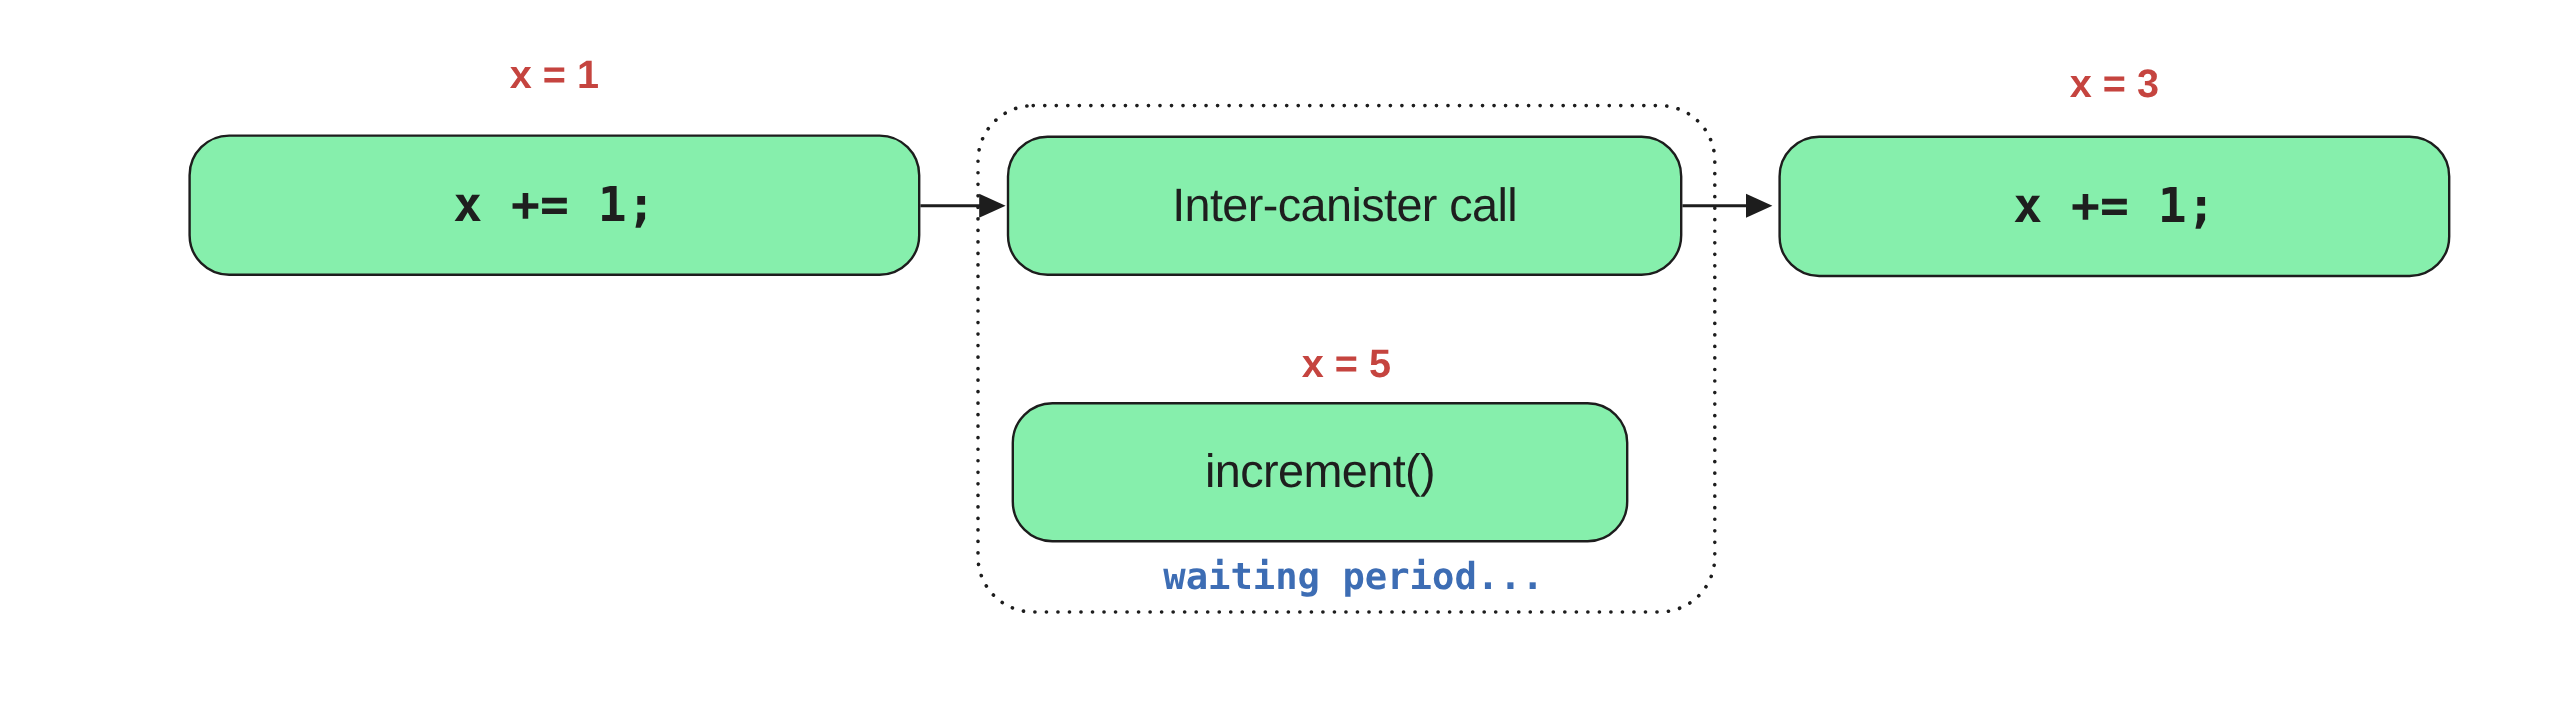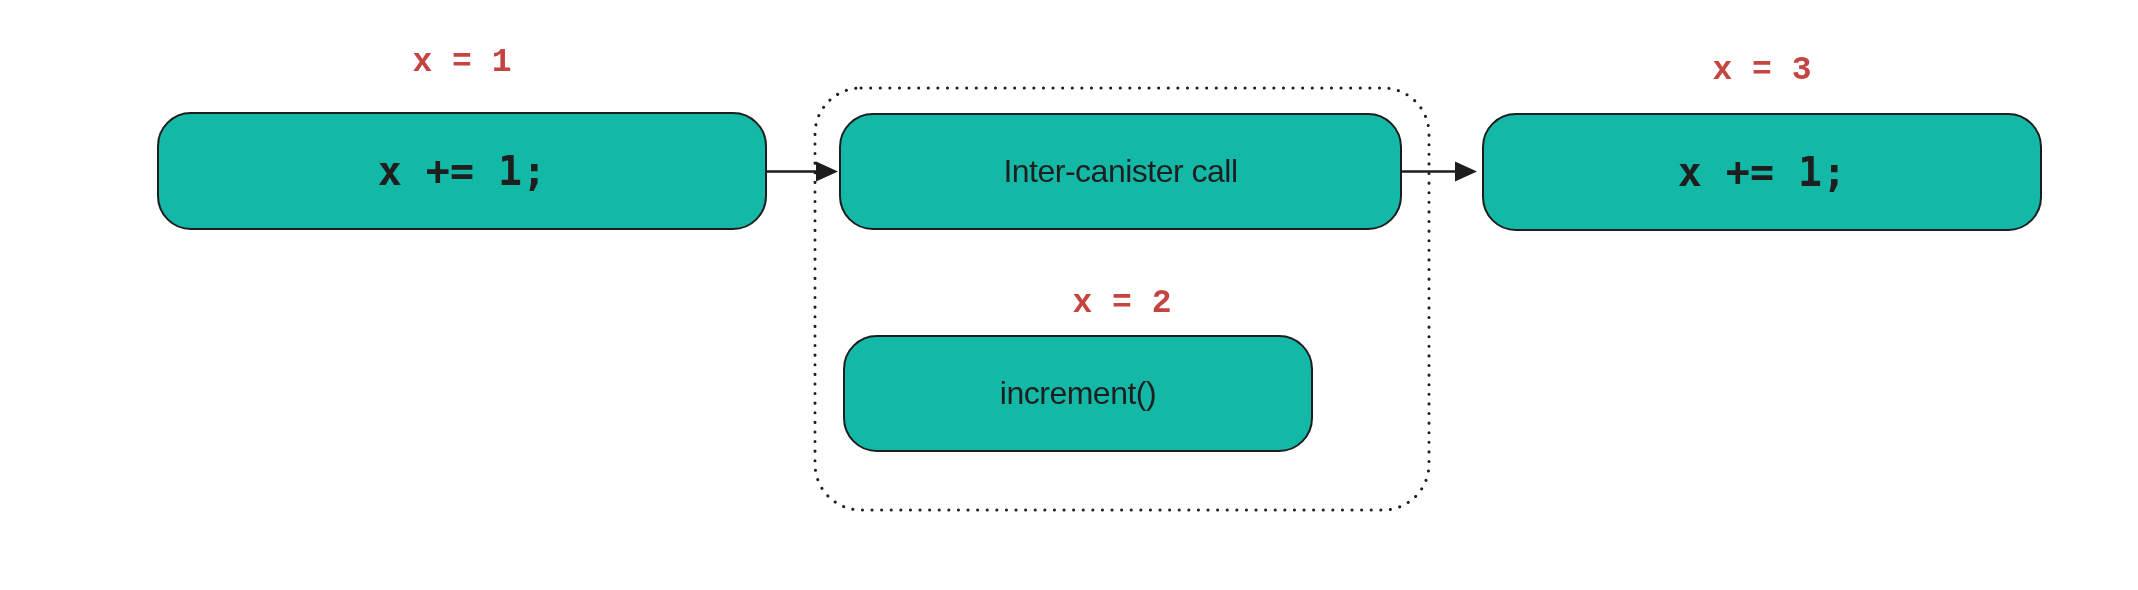--- a/index.html
+++ b/index.html
@@ -10,57 +10,57 @@
     overflow:hidden;
     font-family:"Liberation Sans", sans-serif;
   }
   .layer { position:absolute; left:0; top:0; width:2138px; height:590px; }
 
   .node {
     position:absolute;
     box-sizing:border-box;
     border:2.5px solid #1d1d1d;
     border-radius:34px;
-    background:#14b8a6;
+    background:#86efac;
     display:flex; align-items:center; justify-content:center;
     white-space:nowrap;
   }
   .node-label-sans {
     font-family:"Liberation Sans", sans-serif;
-    font-size:32px; font-weight:500; color:#1e1e1e;
+    font-size:39px; font-weight:500; color:#1e1e1e;
     letter-spacing:-0.5px;
     text-align:center;
   }
   .node-label-code {
     font-family:"DejaVu Sans Mono", monospace;
     font-size:40px; font-weight:600; color:#1e1e1e;
   }
   .actor {
     position:absolute; transform:translate(-50%,-50%);
     font-family:"Liberation Sans", sans-serif;
     font-size:54px; font-weight:500; color:#1e1e1e;
     letter-spacing:-1px; white-space:nowrap;
   }
   .annotation {
     position:absolute; transform:translate(-50%,-50%);
-    font-family:Liberation Mono, monospace;
+    font-family:Liberation Sans, sans-serif;
     font-size:33px; font-weight:600; color:#c5443f;
     white-space:nowrap;
   }
   .note {
     position:absolute; transform:translate(-50%,-50%);
     font-family:"DejaVu Sans Mono", monospace;
     font-size:31px; font-weight:600; color:#3d6db4;
     white-space:nowrap;
   }
 
   
   #box-alice-step1    { left:157px;  top:112px; width:610px; height:118px; }
   #box-inter-canister { left:839px;  top:113px; width:563px; height:117px; }
-  #box-bob-increment  { left:843px;  top:335px; width:470px; height:117px; }
+  #box-bob-increment  { left:843px;  top:335px; width:514px; height:117px; }
   #box-alice-step2    { left:1482px; top:113px; width:560px; height:118px; }
 
   #actor-alice { left:91px;  top:163px; }
   #actor-bob   { left:732px; top:388px; }
 
   #annotation-x1 { left:462px;  top:62px;  }
   #annotation-x2 { left:1122px; top:303px; }
   #annotation-x3 { left:1762px; top:70px;text-align:center;  }
 
   #waiting-note { left:1128px; top:481px; }
@@ -80,33 +80,34 @@
     </g>
 
     <g>
       <line x1="1402" y1="171.5" x2="1459" y2="171.5" stroke="#1d1d1d" stroke-width="2.4"></line>
       <polygon points="1455,161.5 1477,171.5 1455,181.5" fill="#1d1d1d"></polygon>
     </g>
   </svg>
 
 
   <div class="annotation" id="annotation-x1">x = 1</div>
-  <div class="annotation" id="annotation-x2">x = 2</div>
+  <div class="annotation" id="annotation-x2">x = 5</div>
   <div class="annotation" id="annotation-x3">x = 3</div>
 
   <div class="node" id="box-alice-step1">
     <span class="node-label-code">x += 1;</span>
   </div>
 
   <div class="node" id="box-inter-canister">
     <span class="node-label-sans">Inter-canister call</span>
   </div>
 
   <div class="node" id="box-bob-increment">
     <span class="node-label-sans">increment()</span>
   </div>
 
   <div class="node" id="box-alice-step2">
     <span class="node-label-code">x += 1;</span>
   </div>
 
+  <div class="note" id="waiting-note">waiting period...</div>
 
 </div>
 
 </body></html>

